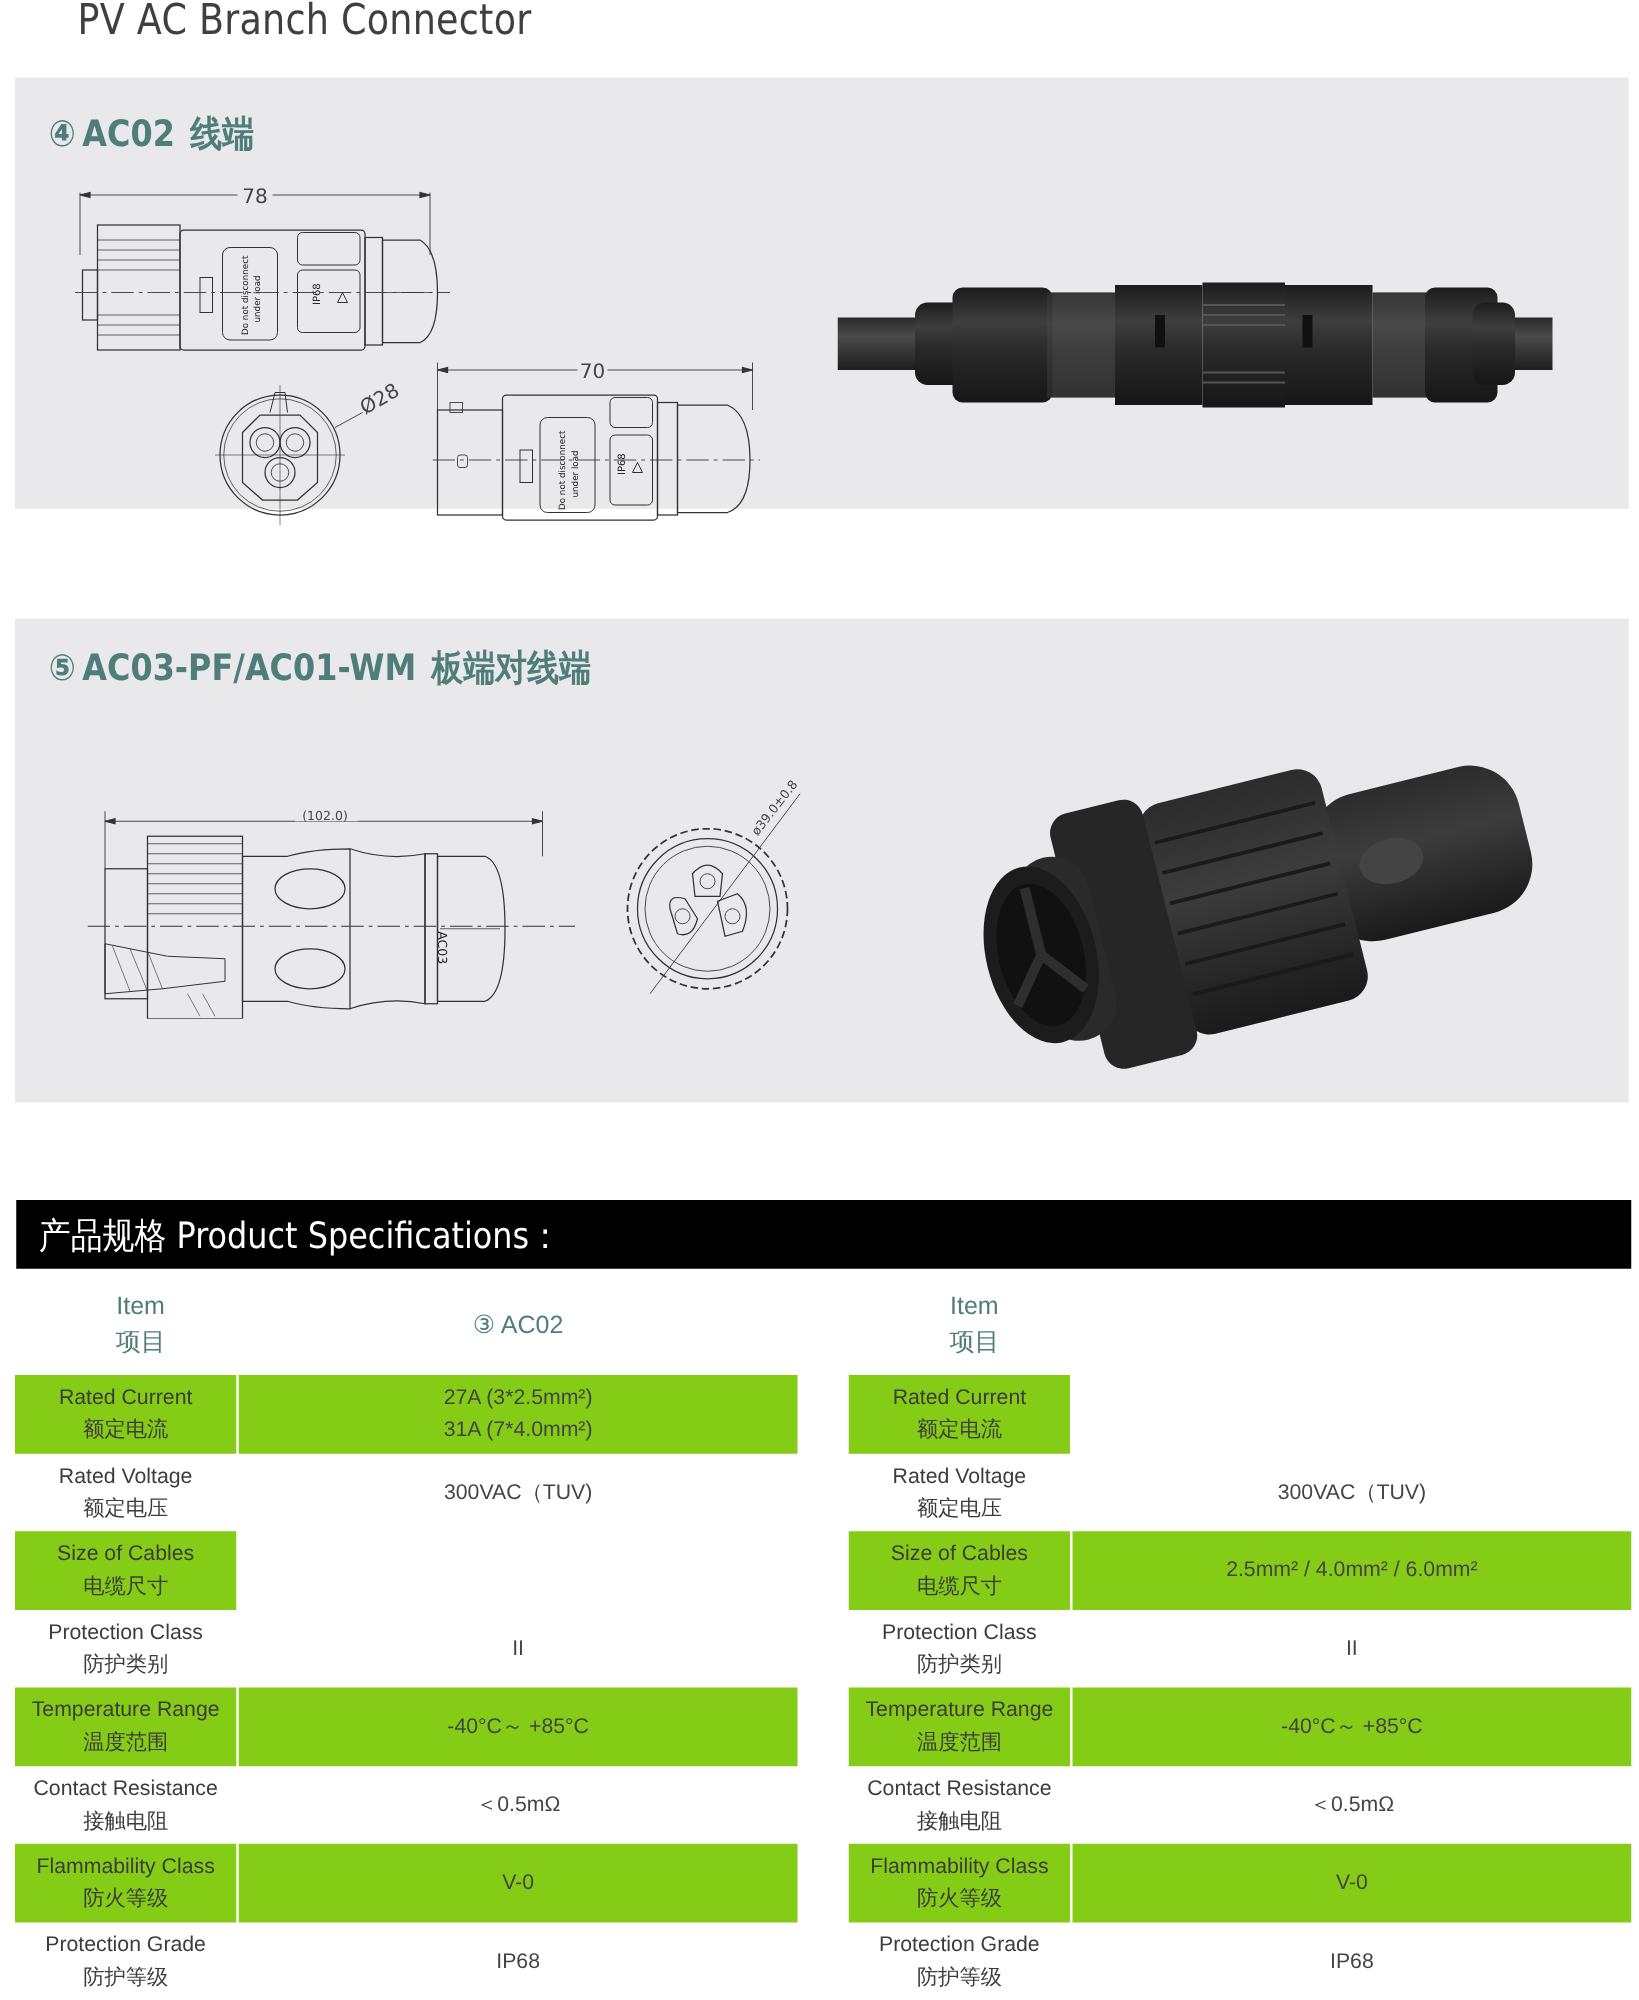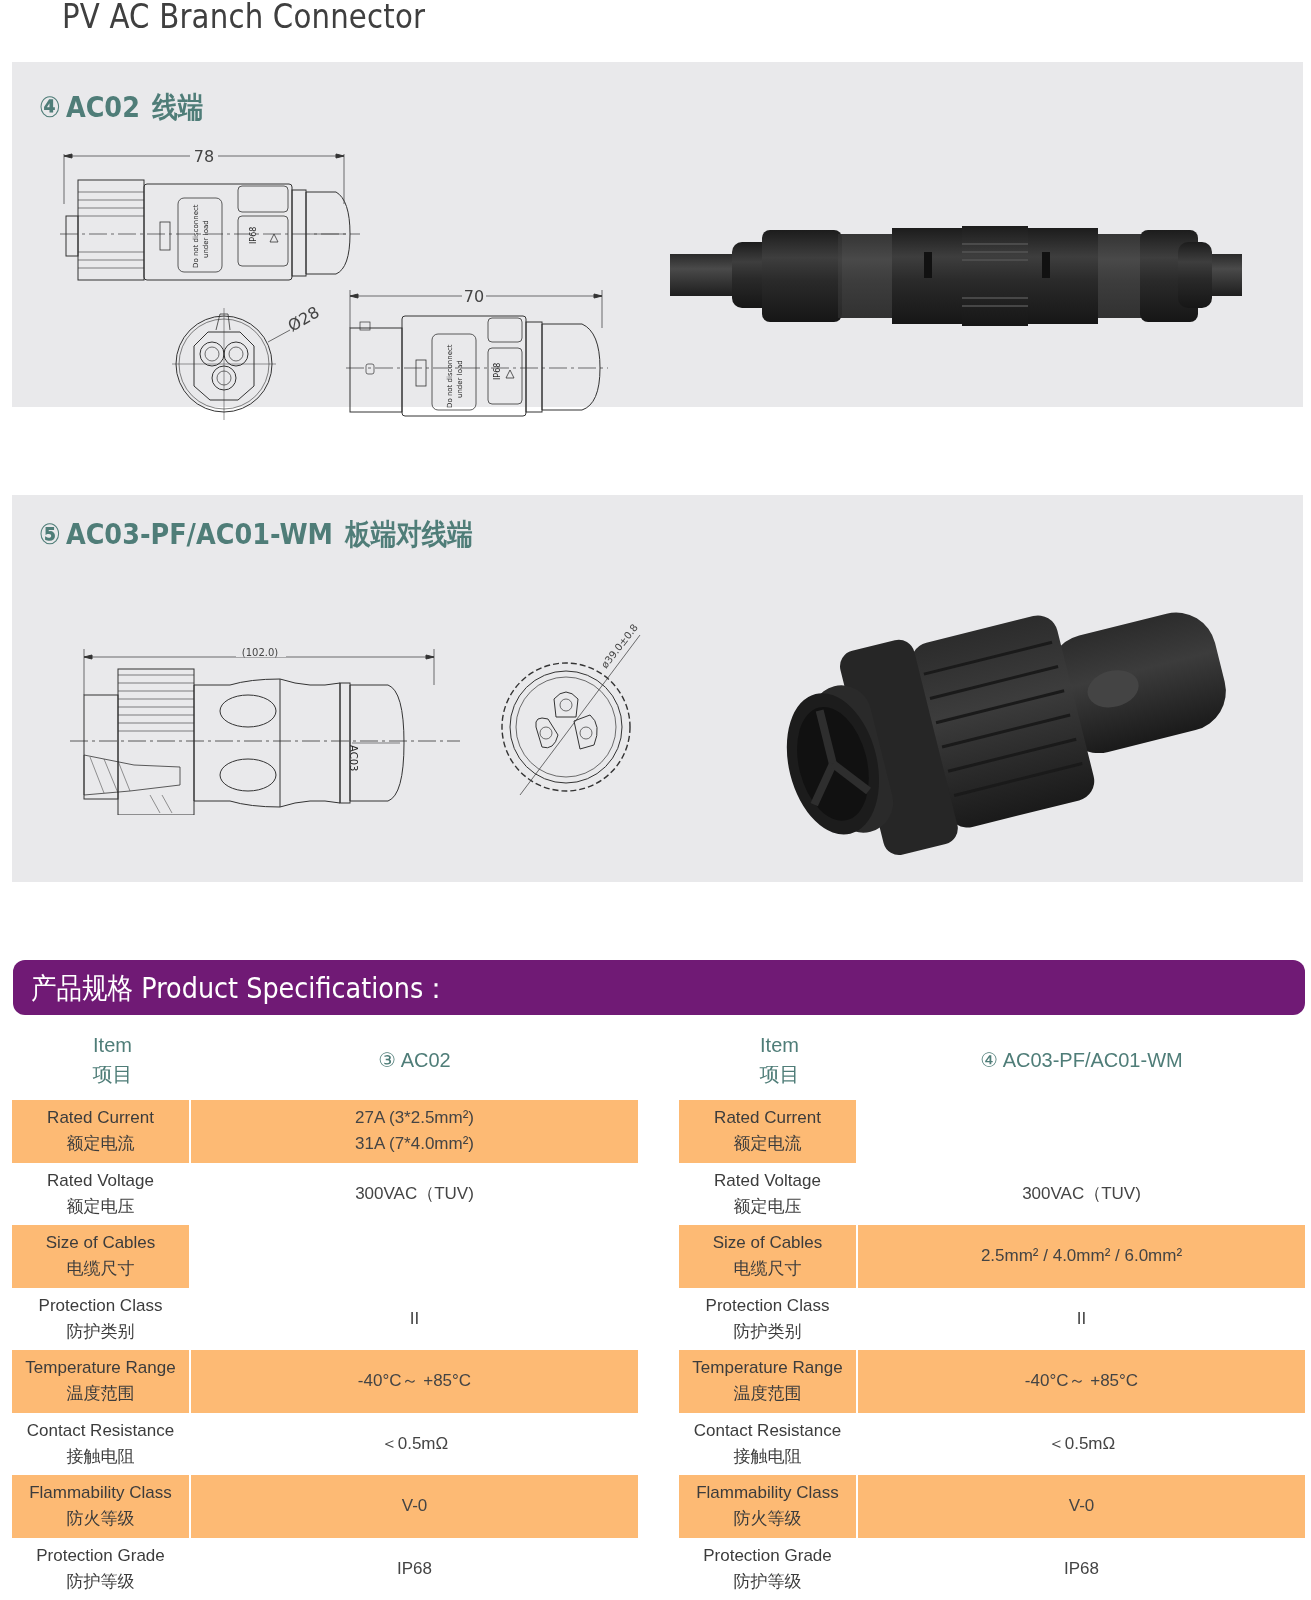--- a/index.html
+++ b/index.html
@@ -27,36 +27,36 @@
   .panel-heading .num { margin-right: 6px; }
   .panel-heading .cn { margin-left: 14px; }
 
   .drawing { position: absolute; }
   .drawing svg { display: block; }
   .photo { position: absolute; }
   .photo svg { display: block; }
 
   .spec-banner {
     position: absolute; left: 13px; top: 960px; width: 1292px; height: 55px;
-    background: #701a75; color: #fff; border-radius: 12px;
+    background: #000000; color: #fff;
   }
   .spec-banner span {
     position: absolute; left: 18px; top: 9px; font-size: 29px;
     font-family: "DejaVu Sans", sans-serif; white-space: nowrap;
     transform: scaleX(0.88); transform-origin: left top;
   }
 
   .spec-table { position: absolute; top: 1020px; width: 626px; }
   .spec-left { left: 12px; }
   .spec-right { left: 679px; }
 
   .spec-row { display: flex; width: 100%; }
   .spec-head { height: 80px; }
   .spec-data { height: 62.5px; }
-  .spec-data.shaded .cell { background: #fdba74; }
+  .spec-data.shaded .cell { background: #84cc16; }
   .cell {
     display: flex; flex-direction: column; align-items: center; justify-content: center;
     text-align: center; line-height: 26px;
   }
   .cell.label { width: 177px; }
   .cell.value { flex: 1; margin-left: 2px; }
   .spec-data .cell { font-size: 17px; color: #3c3c3c; }
   .spec-data .cell .en, .spec-data .cell .cn-line { display: block; white-space: nowrap; }
   .spec-head .cell { color: #4f7d78; font-size: 20px; }
   .spec-head .cell .en, .spec-head .cell .cn-line { display: block; line-height: 29px; margin-left: 24px; }
@@ -381,23 +381,20 @@
       </div>
   </div>
 </div>
 
 <div class="spec-table spec-right">
   <div class="spec-row spec-head">
     <div class="cell label">
       <span class="en">Item</span>
       <span class="cn-line">项目</span>
     </div>
-    <div class="cell value">
-      <span>④ AC03-PF/AC01-WM</span>
-    </div>
   </div>
   <div class="spec-data shaded spec-row">
     <div class="cell label">
         <span class="en">Rated Current</span>
         <span class="cn-line">额定电流</span>
       </div>
   </div>
   <div class="spec-data spec-row">
     <div class="cell label">
         <span class="en">Rated Voltage</span>

